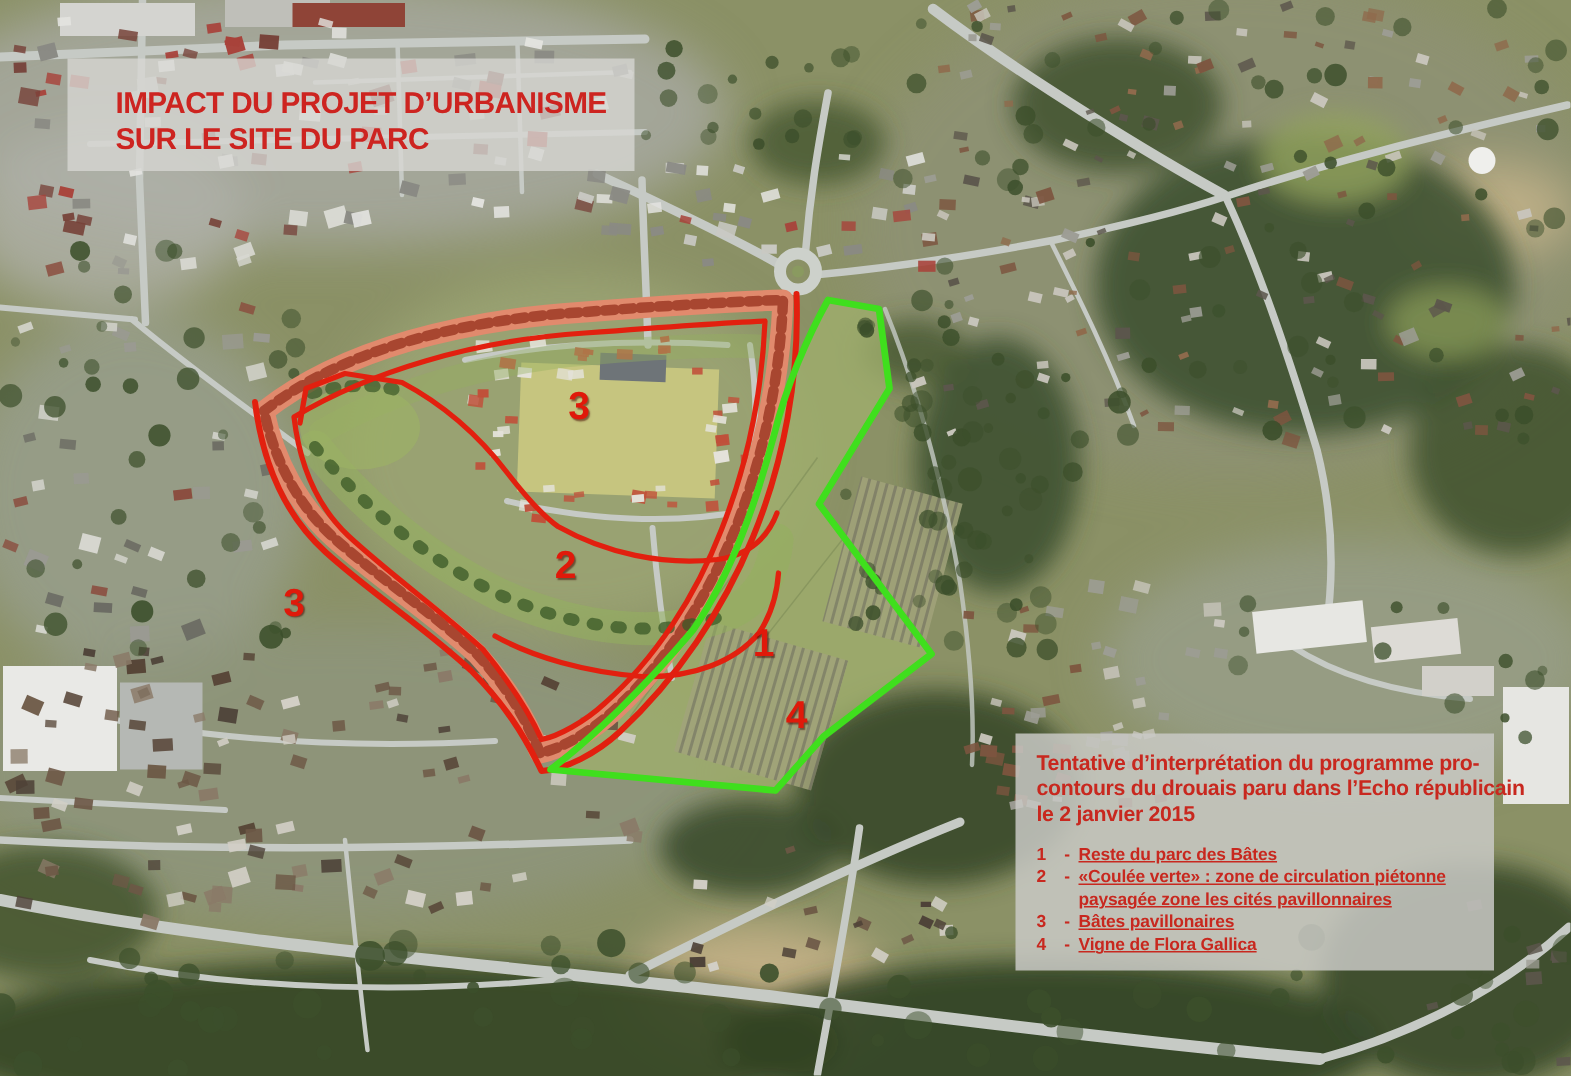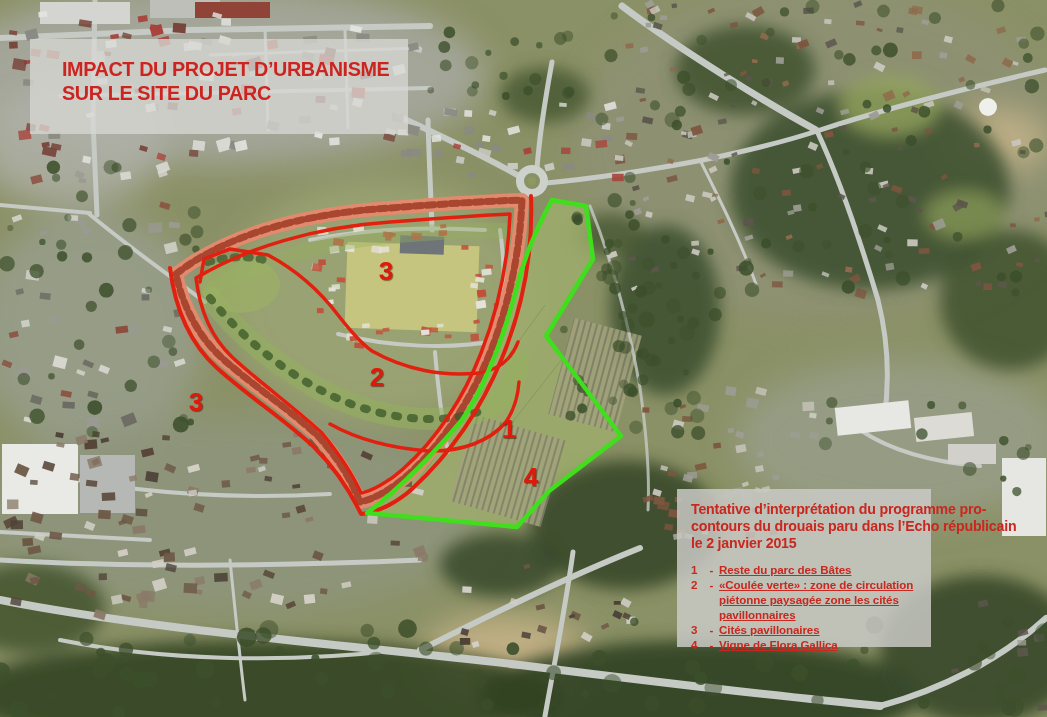--- a/index.html
+++ b/index.html
@@ -2,31 +2,31 @@
 <html><head>
 <meta charset="utf-8">
 <style>
   html,body{margin:0;padding:0;background:#1a1a1a;}
   .stage{
     position:relative;width:1047px;height:717px;overflow:hidden;
     font-family:"Liberation Sans",sans-serif;background:#8b9166;
   }
   svg.map{position:absolute;left:0;top:0;}
   .title-box{
-    position:absolute;left:30px;top:39px;width:378px;height:95px;
+    position:absolute;left:45px;top:39px;width:378px;height:75px;
     background:rgba(215,215,212,0.78);
     box-sizing:border-box;padding:19px 0 0 32px;
   }
   .title-line{
     font-weight:bold;font-size:20px;line-height:1.18;color:#cd2420;
     letter-spacing:-0.4px;white-space:nowrap;
     transform:scaleX(.99);transform-origin:left;
   }
   .legend-box{
-    position:absolute;left:677px;top:489px;width:254px;height:158px;
+    position:absolute;left:677px;top:489px;width:319px;height:158px;
     background:rgba(202,202,199,0.84);
     box-sizing:border-box;padding:12px 12px 8px 14px;
   }
   .legend-par-line{
     font-weight:bold;font-size:14.2px;line-height:1.2;color:#c8281f;
     letter-spacing:-0.2px;white-space:nowrap;
   }
   .legend-items{margin-top:10px;}
   .legend-row{display:flex;font-weight:bold;font-size:11.6px;line-height:1.3;color:#c8281f;}
   .legend-row .num{width:13px;flex:none;}
@@ -989,21 +989,21 @@
 
     <div class="legend-row">
       <span class="num">2</span>
       <span class="dash">-</span>
       <span class="lab">«Coulée verte» : zone de circulation piétonne paysagée zone les cités pavillonnaires</span>
     </div>
 
     <div class="legend-row">
       <span class="num">3</span>
       <span class="dash">-</span>
-      <span class="lab">Cités pavillonaires</span>
+      <span class="lab">Bâtes pavillonaires</span>
     </div>
 
     <div class="legend-row">
       <span class="num">4</span>
       <span class="dash">-</span>
       <span class="lab">Vigne de Flora Gallica</span>
     </div>
   </div>
   </div>
 

